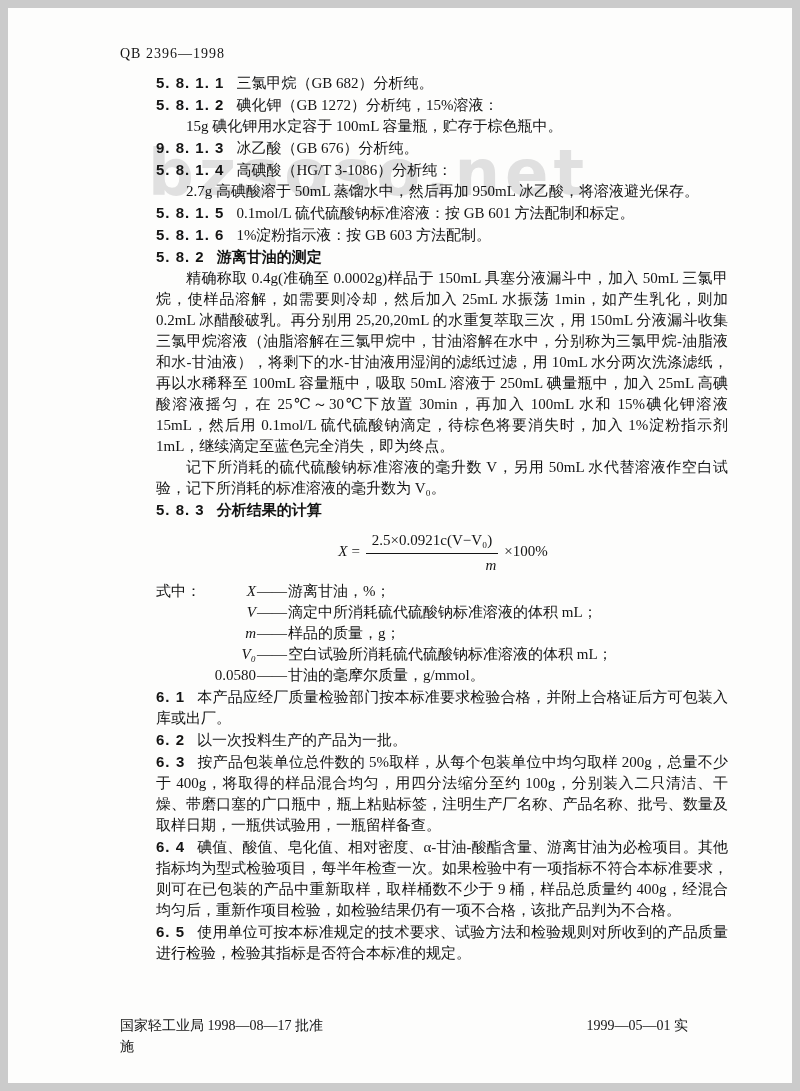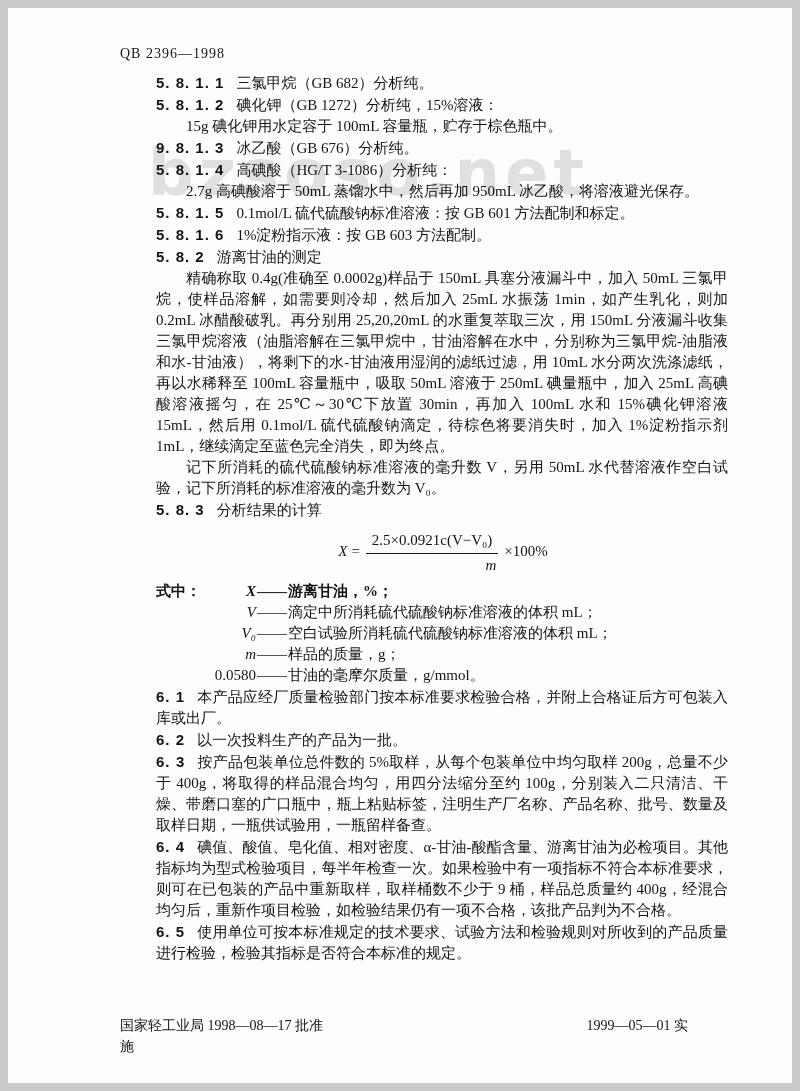--- a/index.html
+++ b/index.html
@@ -47,21 +47,21 @@
   .block { margin: 0; }
   .num {
     font-family: "Liberation Sans", "DejaVu Sans", sans-serif;
     font-weight: 700;
     letter-spacing: 1px;
     margin-right: 12px;
     white-space: nowrap;
   }
   .heading .htext {
     font-family: "Liberation Sans", "DejaVu Sans", sans-serif;
-    font-weight: 400;
+    font-weight: 700;
   }
   .para { text-indent: 2em; }
   .formula {
     text-align: center;
     margin: 9px 0 5px;
     text-indent: 0;
   }
   .f-var { font-style: italic; padding: 0 2px; }
   .f-eq { padding: 0 2px; }
   .frac {
@@ -71,21 +71,21 @@
     margin: 0 4px;
   }
   .numer {
     display: block;
     padding: 0 6px 2px;
     border-bottom: 1.4px solid #141414;
   }
   .denom { display: block; padding-top: 1px; }
   .f-suf { padding-left: 2px; }
   .where-row { padding-left: 46px; }
-  .where-row.first { padding-left: 0; font-weight: bold; }
+  .where-row.first { padding-left: 0; }
   .where-label { display: inline-block; width: 46px; }
   .sym { display: inline-block; min-width: 54px; text-align: right; }
   .sym.italic { font-style: italic; }
   .dash { padding: 0 1px; }
   .footer {
     position: absolute;
     left: 112px; right: 104px;
     bottom: 26px;
     font-size: 14px;
     line-height: 21px;
@@ -108,22 +108,22 @@
       <div class="block clause"><span class="num">5. 8. 1. 5</span><span class="ctext">0.1mol/L 硫代硫酸钠标准溶液：按 GB 601 方法配制和标定。</span></div>
       <div class="block clause"><span class="num">5. 8. 1. 6</span><span class="ctext">1%淀粉指示液：按 GB 603 方法配制。</span></div>
       <div class="block heading"><span class="num">5. 8. 2</span><span class="htext">游离甘油的测定</span></div>
       <div class="block para">精确称取 0.4g(准确至 0.0002g)样品于 150mL 具塞分液漏斗中，加入 50mL 三氯甲烷，使样品溶解，如需要则冷却，然后加入 25mL 水振荡 1min，如产生乳化，则加 0.2mL 冰醋酸破乳。再分别用 25,20,20mL 的水重复萃取三次，用 150mL 分液漏斗收集三氯甲烷溶液（油脂溶解在三氯甲烷中，甘油溶解在水中，分别称为三氯甲烷-油脂液和水-甘油液），将剩下的水-甘油液用湿润的滤纸过滤，用 10mL 水分两次洗涤滤纸，再以水稀释至 100mL 容量瓶中，吸取 50mL 溶液于 250mL 碘量瓶中，加入 25mL 高碘酸溶液摇匀，在 25℃～30℃下放置 30min，再加入 100mL 水和 15%碘化钾溶液 15mL，然后用 0.1mol/L 硫代硫酸钠滴定，待棕色将要消失时，加入 1%淀粉指示剂 1mL，继续滴定至蓝色完全消失，即为终点。</div>
       <div class="block para">记下所消耗的硫代硫酸钠标准溶液的毫升数 V，另用 50mL 水代替溶液作空白试验，记下所消耗的标准溶液的毫升数为 V₀。</div>
       <div class="block heading"><span class="num">5. 8. 3</span><span class="htext">分析结果的计算</span></div>
       <div class="block formula"><span class="f-var">X</span><span class="f-eq">=</span><span class="frac"><span class="numer">2.5×0.0921c(V−V₀)</span><span class="denom f-var">m</span></span><span class="f-suf">×100%</span></div>
       <div class="block where">
         <div class="where-row first"><span class="where-label">式中：</span><span class="sym italic">X</span><span class="dash">——</span><span class="desc">游离甘油，%；</span></div>
         <div class="where-row"><span class="sym italic">V</span><span class="dash">——</span><span class="desc">滴定中所消耗硫代硫酸钠标准溶液的体积 mL；</span></div>
+        <div class="where-row"><span class="sym italic">m</span><span class="dash">——</span><span class="desc">样品的质量，g；</span></div>
         <div class="where-row"><span class="sym italic">V₀</span><span class="dash">——</span><span class="desc">空白试验所消耗硫代硫酸钠标准溶液的体积 mL；</span></div>
-        <div class="where-row"><span class="sym italic">m</span><span class="dash">——</span><span class="desc">样品的质量，g；</span></div>
         <div class="where-row"><span class="sym">0.0580</span><span class="dash">——</span><span class="desc">甘油的毫摩尔质量，g/mmol。</span></div>
       </div>
       <div class="block clause"><span class="num">6. 1</span><span class="ctext">本产品应经厂质量检验部门按本标准要求检验合格，并附上合格证后方可包装入库或出厂。</span></div>
       <div class="block clause"><span class="num">6. 2</span><span class="ctext">以一次投料生产的产品为一批。</span></div>
       <div class="block clause"><span class="num">6. 3</span><span class="ctext">按产品包装单位总件数的 5%取样，从每个包装单位中均匀取样 200g，总量不少于 400g，将取得的样品混合均匀，用四分法缩分至约 100g，分别装入二只清洁、干燥、带磨口塞的广口瓶中，瓶上粘贴标签，注明生产厂名称、产品名称、批号、数量及取样日期，一瓶供试验用，一瓶留样备查。</span></div>
       <div class="block clause"><span class="num">6. 4</span><span class="ctext">碘值、酸值、皂化值、相对密度、α-甘油-酸酯含量、游离甘油为必检项目。其他指标均为型式检验项目，每半年检查一次。如果检验中有一项指标不符合本标准要求，则可在已包装的产品中重新取样，取样桶数不少于 9 桶，样品总质量约 400g，经混合均匀后，重新作项目检验，如检验结果仍有一项不合格，该批产品判为不合格。</span></div>
       <div class="block clause"><span class="num">6. 5</span><span class="ctext">使用单位可按本标准规定的技术要求、试验方法和检验规则对所收到的产品质量进行检验，检验其指标是否符合本标准的规定。</span></div>
     </div>
   <div class="footer">
     <div class="footer-row">

